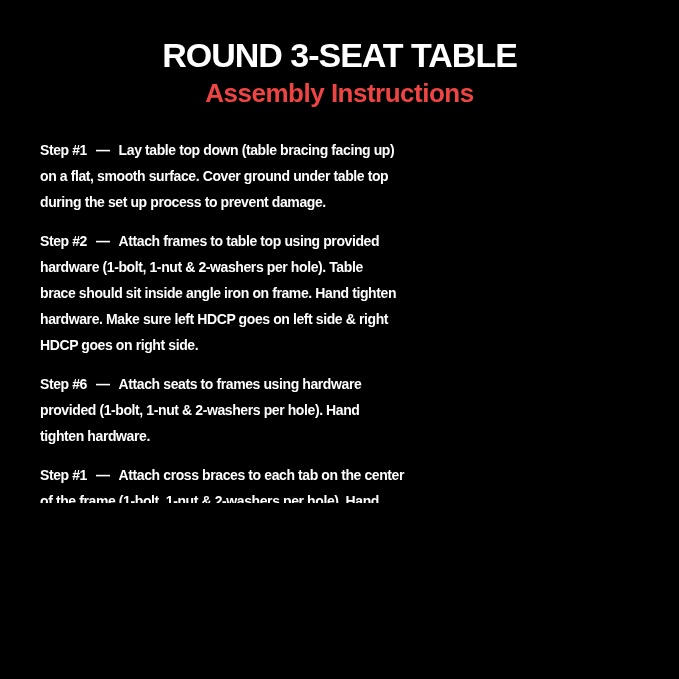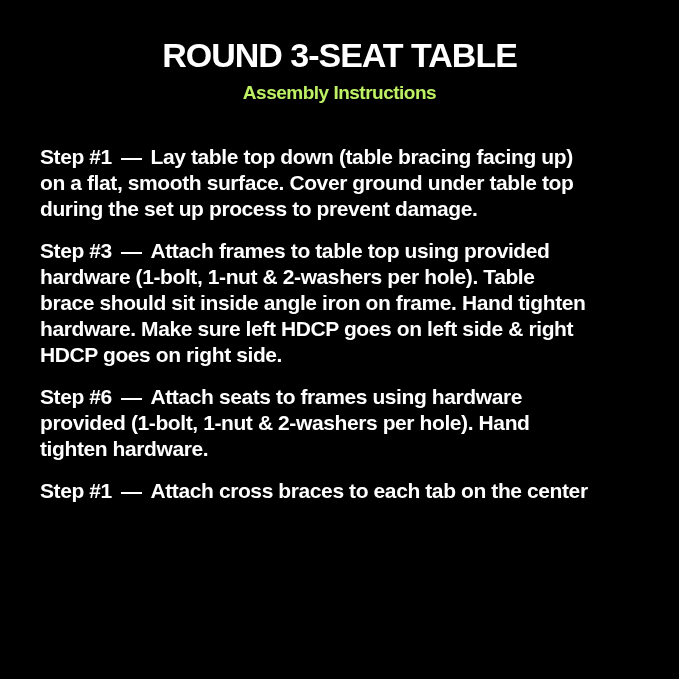--- a/index.html
+++ b/index.html
@@ -24,31 +24,31 @@
   }
   .title {
     margin: 0;
     font-size: 34px;
     line-height: 38px;
     letter-spacing: -1px;
     color: #ffffff;
   }
   .subtitle {
     margin: 4px 0 0 0;
-    font-size: 19px;
+    font-size: 26px;
     line-height: 30px;
     letter-spacing: -0.5px;
-    color: #bef264;
+    color: #ef4444;
   }
   .steps {
     padding: 20px 30px 0 40px;
   }
   .step {
-    margin: 16px 0 13px 0;
-    font-size: 21px;
+    margin: 9px 0 13px 0;
+    font-size: 14px;
     line-height: 26px;
     letter-spacing: -0.4px;
   }
   .step-label {
     white-space: nowrap;
   }
   .step-sep {
     margin: 0 9px;
   }
   .step-text {
@@ -64,21 +64,21 @@
     <h1 class="title">ROUND 3-SEAT TABLE</h1>
     <h2 class="subtitle">Assembly Instructions</h2>
   </div>
 
   <div class="steps">
 
     <p class="step"><span class="step-label">Step #1</span><span class="step-sep">—</span><span class="step-text">Lay table top down (table bracing facing up)
 on a flat, smooth surface. Cover ground under table top
 during the set up process to prevent damage.</span></p>
 
-    <p class="step"><span class="step-label">Step #3</span><span class="step-sep">—</span><span class="step-text">Attach frames to table top using provided
+    <p class="step"><span class="step-label">Step #2</span><span class="step-sep">—</span><span class="step-text">Attach frames to table top using provided
 hardware (1-bolt, 1-nut &amp; 2-washers per hole). Table
 brace should sit inside angle iron on frame. Hand tighten
 hardware. Make sure left HDCP goes on left side &amp; right
 HDCP goes on right side.</span></p>
 
     <p class="step"><span class="step-label">Step #6</span><span class="step-sep">—</span><span class="step-text">Attach seats to frames using hardware
 provided (1-bolt, 1-nut &amp; 2-washers per hole). Hand
 tighten hardware.</span></p>
 
     <p class="step"><span class="step-label">Step #1</span><span class="step-sep">—</span><span class="step-text">Attach cross braces to each tab on the center

